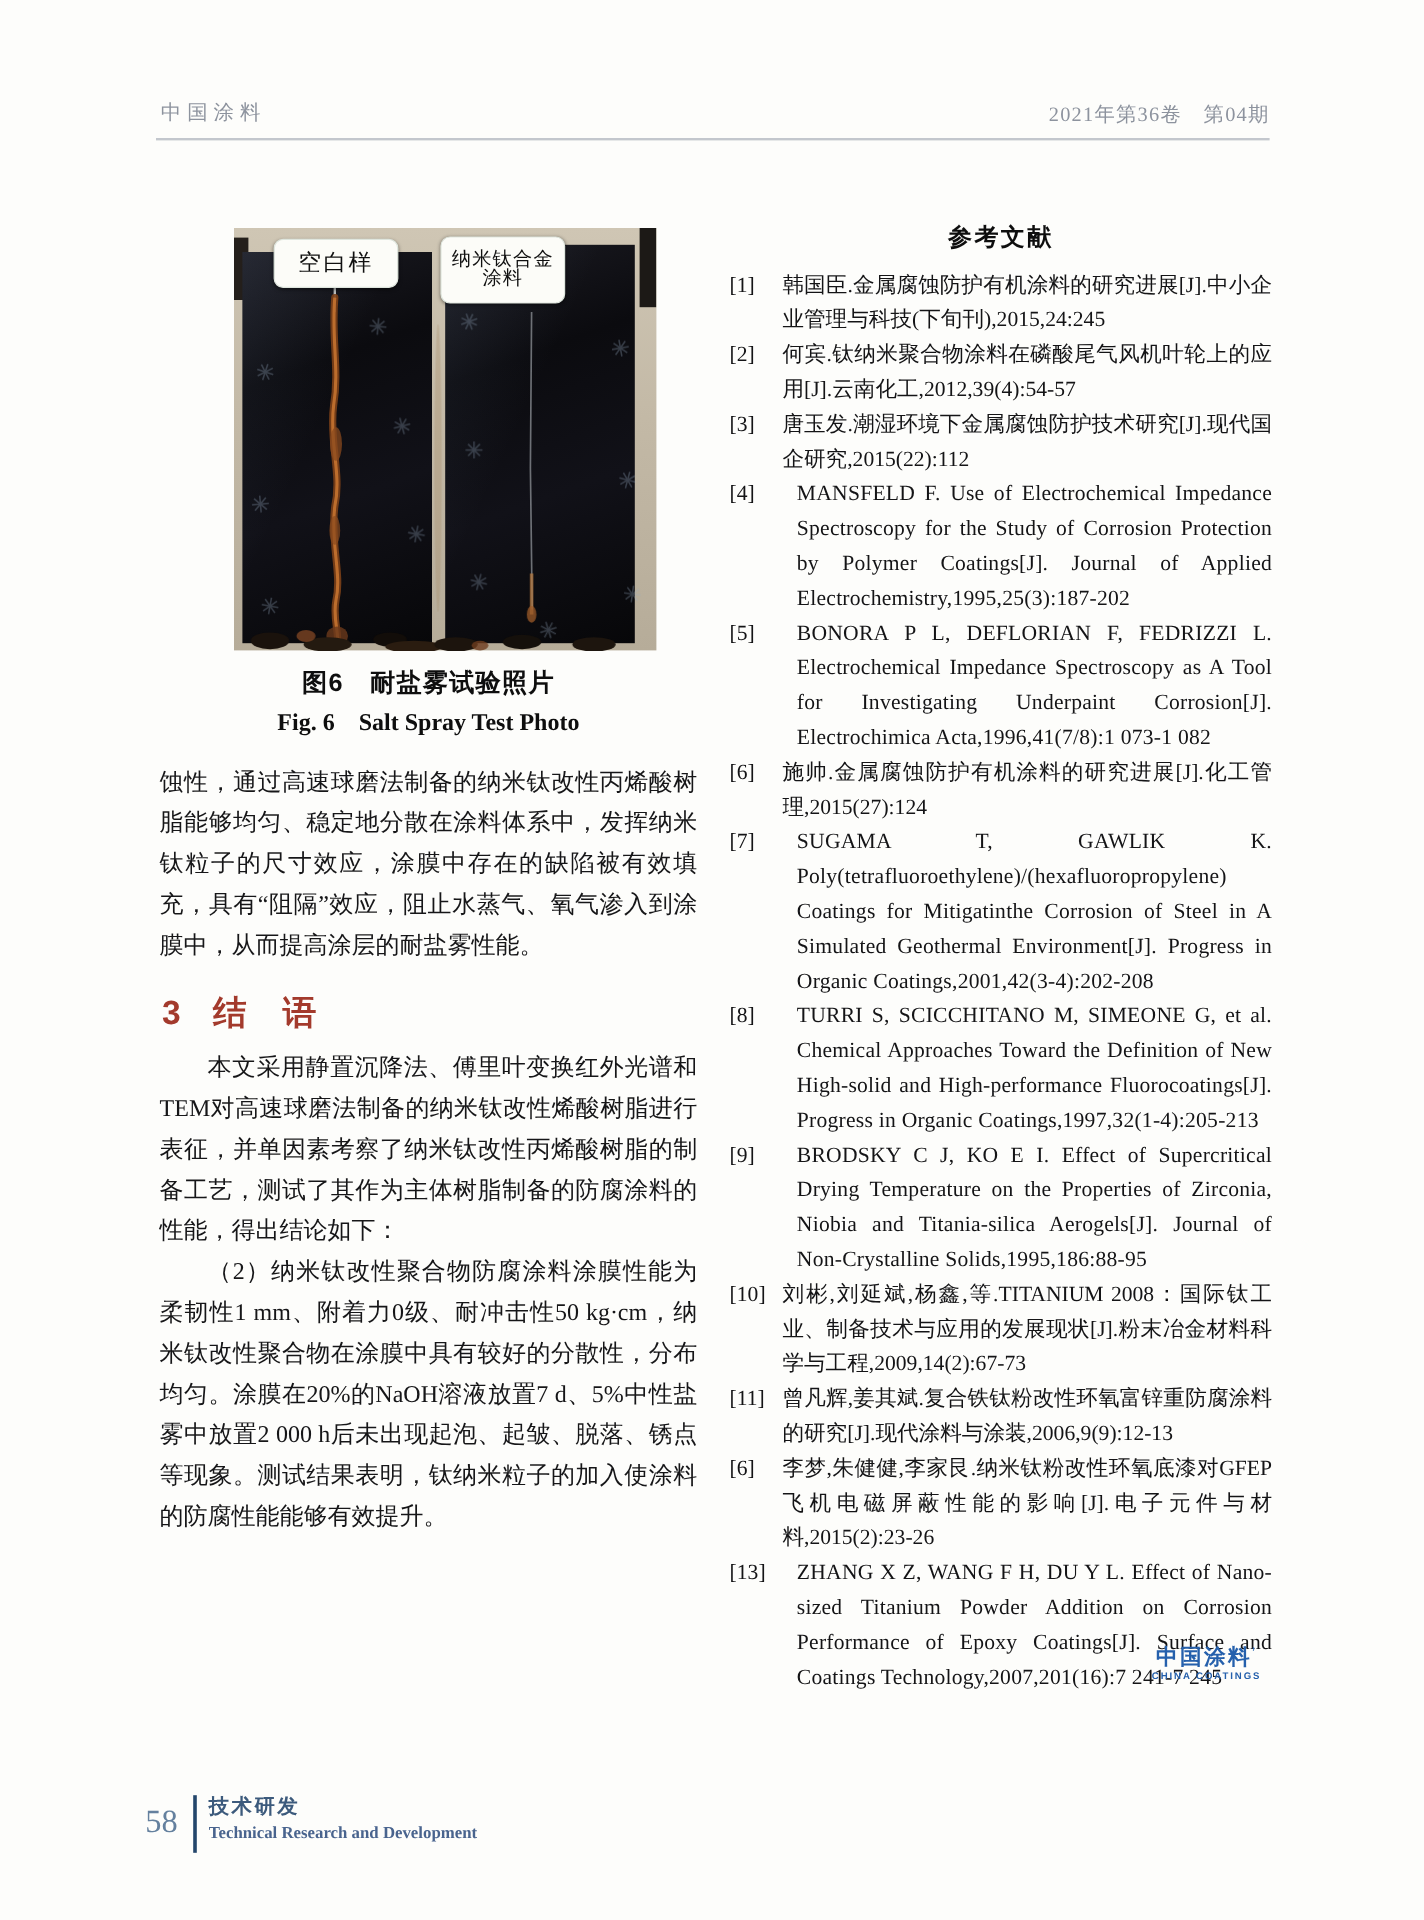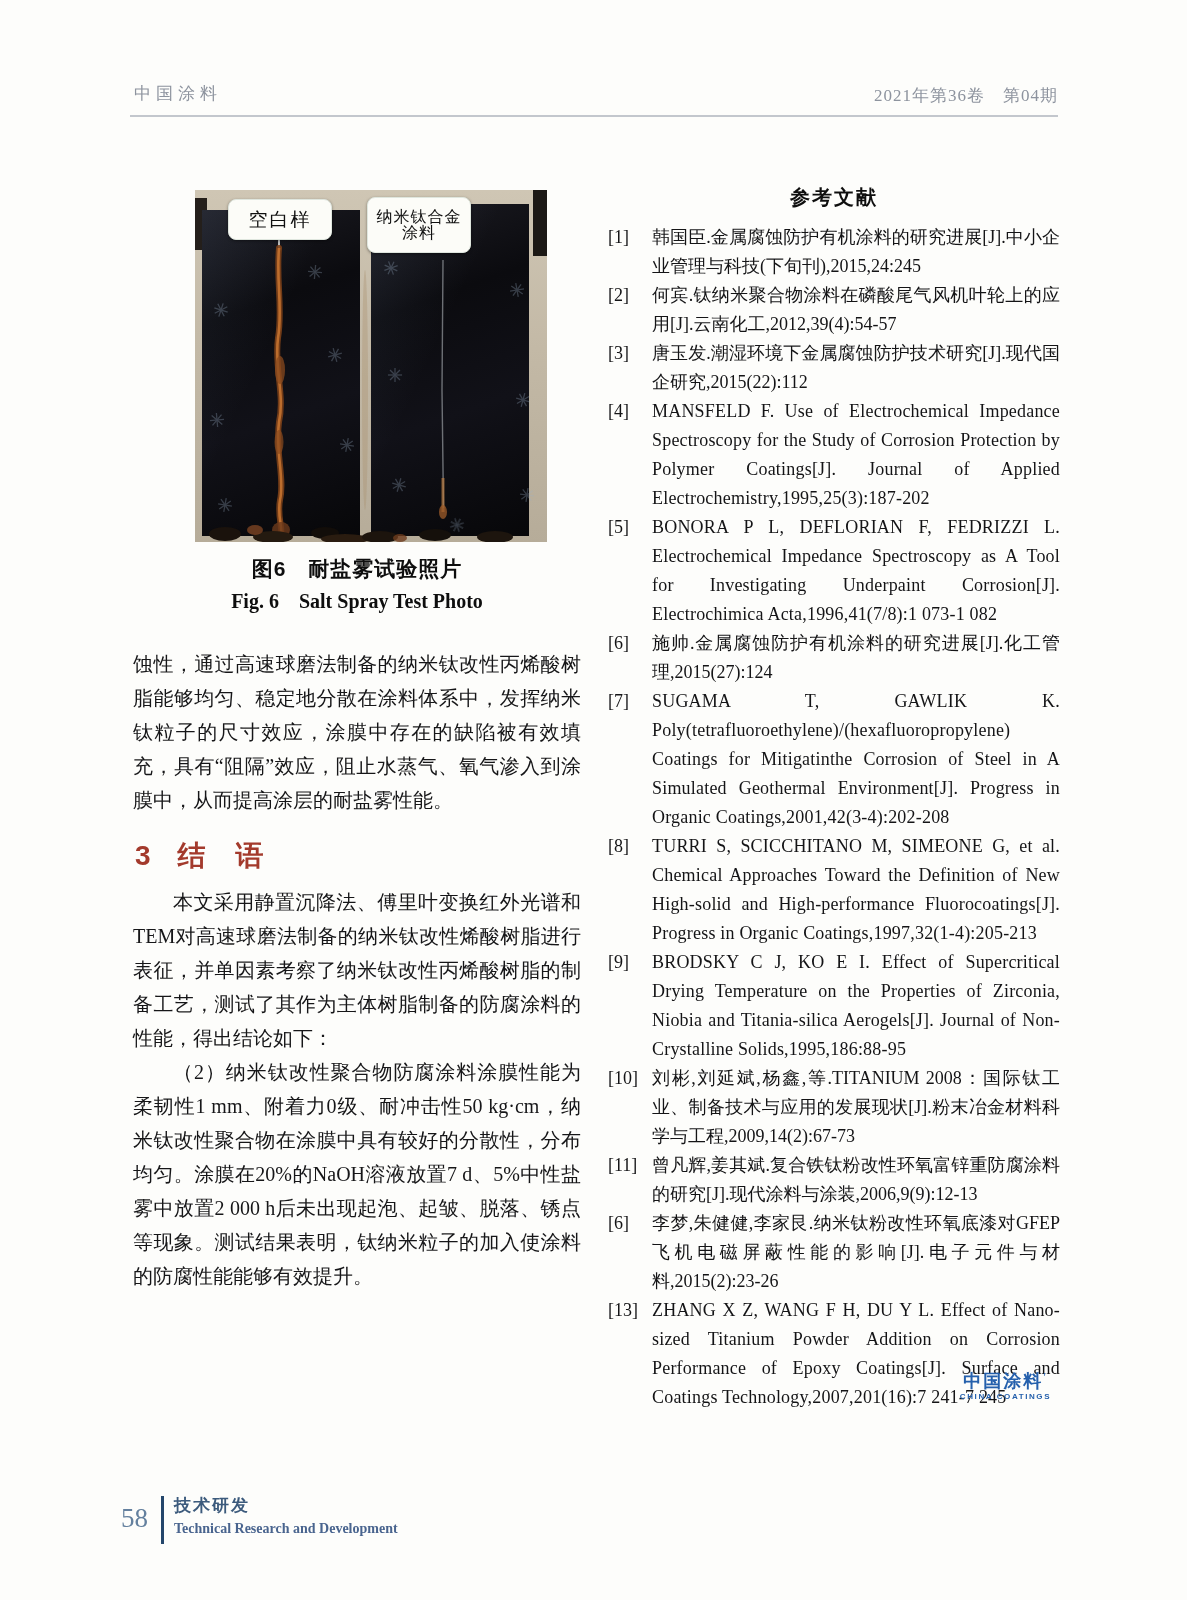--- a/index.html
+++ b/index.html
@@ -41,34 +41,34 @@
   }
   .label-left  { left:33px;  top:9px; width:104px; padding:10px 2px; font-size:19px; letter-spacing:2px;text-align:center; }
   .label-right { left:172px; top:7px; width:104px; padding:11px 1px; font-size:16px; letter-spacing:1px; }
 
   .cap-zh { margin-top:13px; text-align:center; font-family:"Liberation Sans","DejaVu Sans",sans-serif;
             font-weight:bold; font-size:21px; color:#0e0e0e; letter-spacing:1px; }
   .cap-en { margin-top:5px; text-align:center; font-weight:bold; font-size:20px; color:#0e0e0e; }
 
   
   .body-p { margin:0; font-size:20px; line-height:34px; text-align:justify; text-indent:2em; color:#161618; }
-  .p-cont { text-indent:0; margin-top:32px; }
+  .p-cont { text-indent:0; margin-top:20px; }
   .section-heading {
     margin:20px 0 10px 2px; font-family:"Liberation Sans","DejaVu Sans",sans-serif;
     font-weight:bold; font-size:28px; color:var(--accent-red,#a33a2c); letter-spacing:1px;
   }
   .section-num { margin-right:26px; }
 
   
   .ref-title { text-align:center; font-family:"Liberation Sans","DejaVu Sans",sans-serif;
                font-weight:bold; font-size:20px; color:#0e0e0e; margin-bottom:12px; letter-spacing:2px; }
   .ref-item { display:flex; font-size:18px; line-height:29px; color:#141416; }
   .ref-num  { width:44px; flex:none; }
   .ref-text { flex:1; text-align:justify; }
-  .ref-text.en { letter-spacing:0.2px; }
+  .ref-text.en { letter-spacing:0.2px;margin-left:12px; }
 
   
   .logo { position:absolute; left:948px; top:1372px; width:115px; text-align:center;
           color:var(--logo-blue,#2560ac); font-family:"Liberation Sans","DejaVu Sans",sans-serif; }
   .logo-zh { font-size:18px; font-weight:bold; letter-spacing:2px; line-height:1; }
   .logo-tm { font-size:9px; vertical-align:top; }
   .logo-en { font-size:8px; font-weight:bold; letter-spacing:1.6px; margin-top:2px; }
 
   
   .footer { position:absolute; left:121px; top:1494px; display:flex; align-items:flex-start; }

